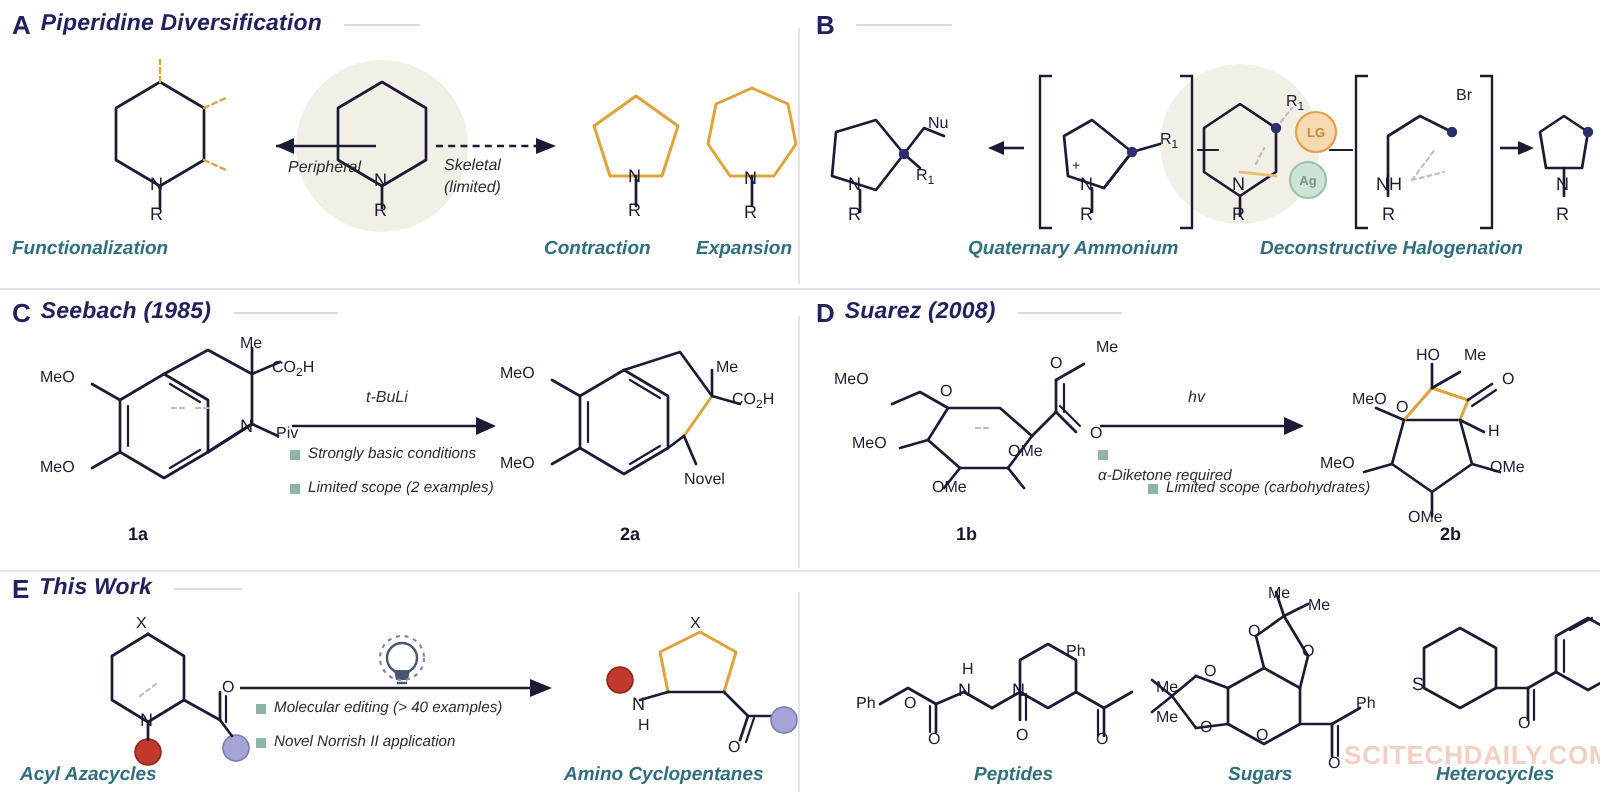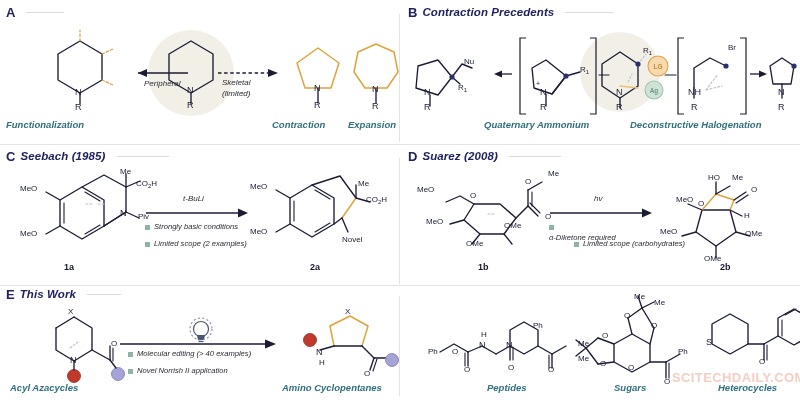--- a/index.html
+++ b/index.html
@@ -74,26 +74,26 @@
     letter-spacing:.4px;white-space:nowrap;pointer-events:none;
   }
 </style>
 </head>
 <body>
 
 <div class="fig">
 
   <div class="phead" style="left:6px;top:6px;width:215px;">
     <span class="letter">A</span>
+    <span class="ptitle">Piperidine Diversification</span>
     <span class="rule" style="width:38px;"></span>
   </div>
 
   <div class="phead" style="left:408px;top:6px;width:215px;">
     <span class="letter">B</span>
-    <span class="ptitle">Contraction Precedents</span>
     <span class="rule" style="width:48px;"></span>
   </div>
 
   <div class="divider" style="left:399px;top:14px;width:1px;height:128px;"></div>
 
   <div class="blob" style="left:148px;top:30px;width:86px;height:86px;"></div>
 
   <svg style="left:38px;top:36px;" width="86" height="72">
     <path class="bondk" d="M20,18 L20,44 L42,57 L64,44 L64,18 L42,5 Z"></path>
     <path class="dashy" d="M42,5 L42,-6"></path>

